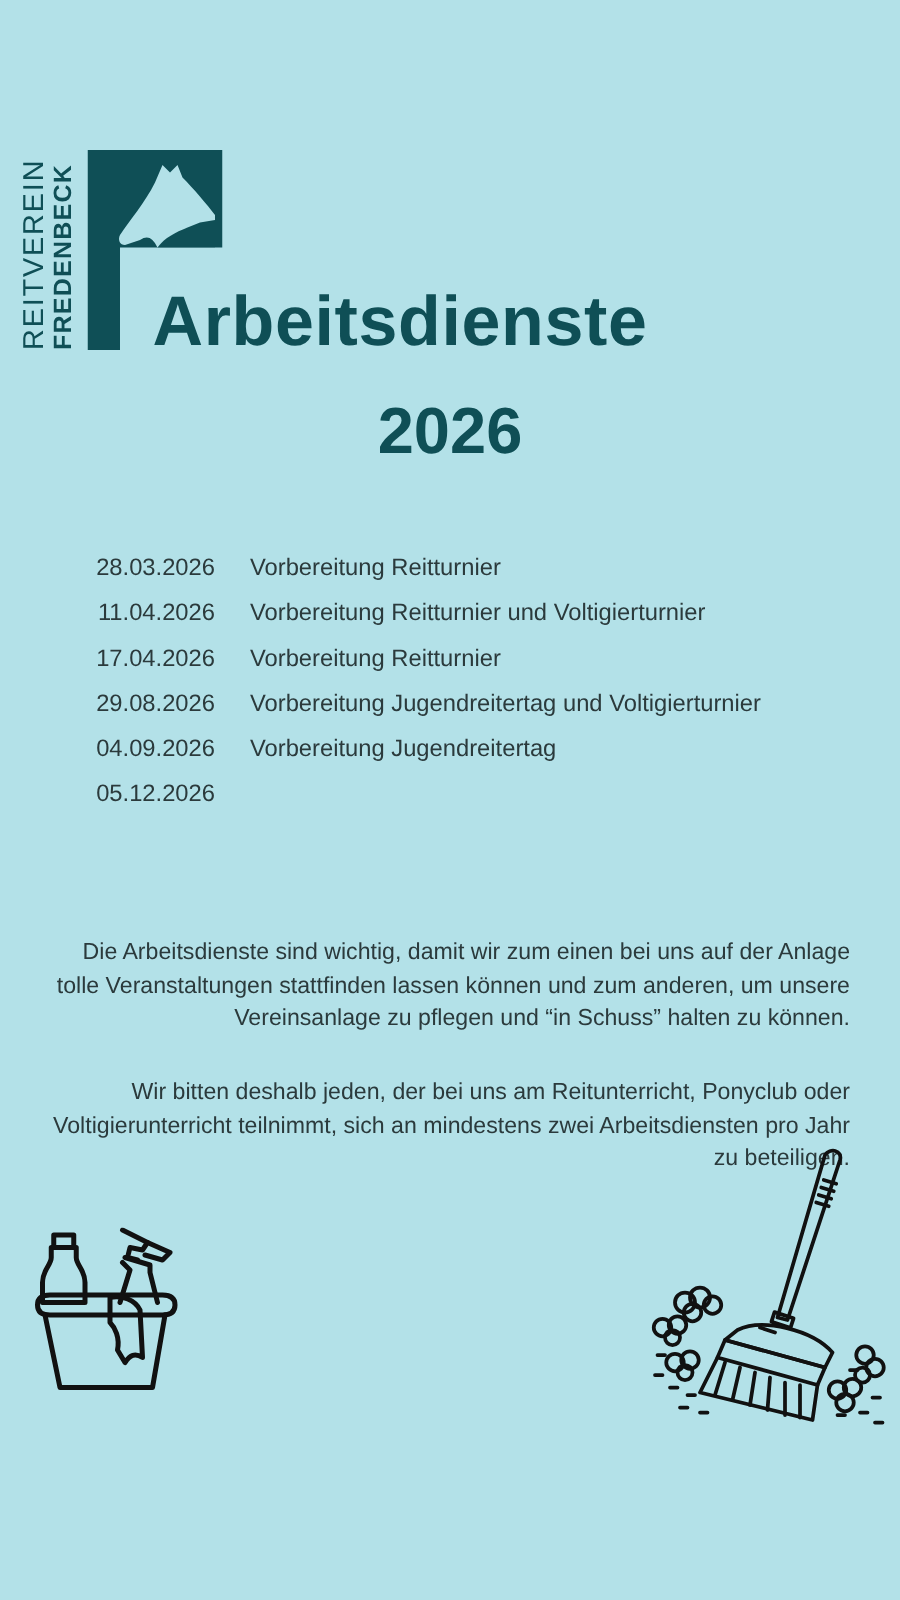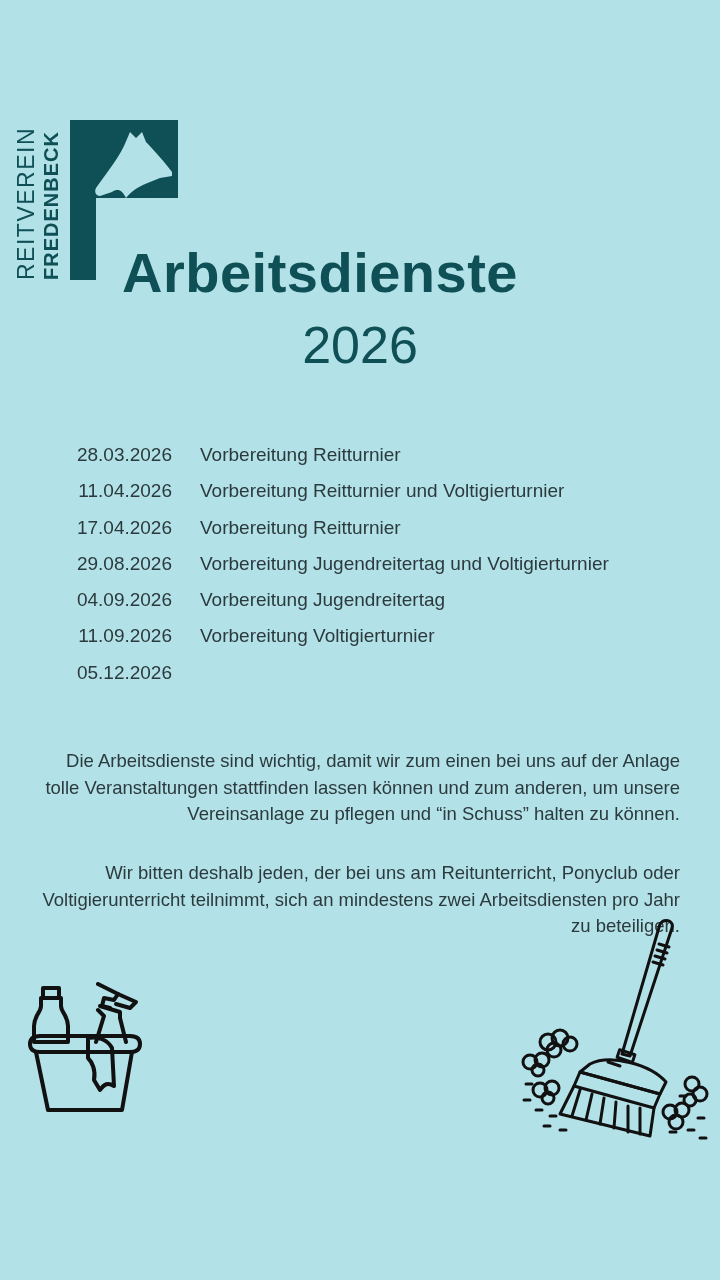--- a/index.html
+++ b/index.html
@@ -18,27 +18,27 @@
   .logo-line1 {
     display: block; font-size: 23px; letter-spacing: 1.5px;
     color: #0f4f56; font-weight: normal; line-height: 25px; white-space: nowrap;
   }
   .logo-line2 {
     display: block; font-size: 20px; letter-spacing: 1px;
     color: #0f4f56; font-weight: bold; line-height: 24px; white-space: nowrap;
   }
   .logo-mark { position: absolute; left: 70px; top: 120px; width: 108px; height: 160px; }
   .title {
-    position: absolute; left: 122px; top: 238px;
+    position: absolute; left: 122px; top: 222px;
     font-size: 56px; font-weight: bold; color: #0f4f56; letter-spacing: 0.5px;
     white-space: nowrap; line-height: 70px;
   }
   .year {
     position: absolute; left: 0; width: 720px; top: 312px;
-    text-align: center; font-size: 52px; font-weight: normal; color: #0f4f56; line-height: 66px;
+    text-align: center; font-size: 52px; font-weight: bold; color: #0f4f56; line-height: 66px;
   }
   .schedule { position: absolute; left: 0; top: 438px; width: 720px; }
   .row { position: relative; height: 36.3px; font-size: 19px; color: #2b3a3c; white-space: nowrap; }
   .row .date { position: absolute; right: 548px; top: 6px; }
   .row .desc { position: absolute; left: 200px; top: 6px; }
   .para {
     position: absolute; left: 40px; width: 640px; text-align: right;
     font-size: 18.5px; line-height: 26.5px; color: #2b3a3c;
   }
   .p1 { top: 748px; }
@@ -78,24 +78,20 @@
   </div>
   <div class="row">
     <span class="date">29.08.2026</span>
     <span class="desc">Vorbereitung Jugendreitertag und Voltigierturnier</span>
   </div>
   <div class="row">
     <span class="date">04.09.2026</span>
     <span class="desc">Vorbereitung Jugendreitertag</span>
   </div>
   <div class="row">
-    <span class="date">11.09.2026</span>
-    <span class="desc">Vorbereitung Voltigierturnier</span>
-  </div>
-  <div class="row">
     <span class="date">05.12.2026</span>
   </div>
 </div>
 
 <p class="para p1" style="margin:0;">Die Arbeitsdienste sind wichtig, damit wir zum einen bei uns auf der Anlage tolle Veranstaltungen stattfinden lassen können und zum anderen, um unsere Vereinsanlage zu pflegen und “in Schuss” halten zu können.</p>
 <p class="para p2" style="margin:0;">Wir bitten deshalb jeden, der bei uns am Reitunterricht, Ponyclub oder Voltigierunterricht teilnimmt, sich an mindestens zwei Arbeitsdiensten pro Jahr zu beteiligen.</p>
 
 <svg class="icon" style="left:26px; top:982px; width:118px; height:140px;" viewBox="0 0 118 140" fill="none" stroke="#111" stroke-width="4" stroke-linejoin="round" stroke-linecap="round" xmlns="http://www.w3.org/2000/svg">
   <rect x="17" y="6" width="16" height="10"></rect>
   <path d="M15 16 H35 V24 C35 30 42 34 42 44 V60 H8 V44 C8 34 15 30 15 24 Z"></path>

